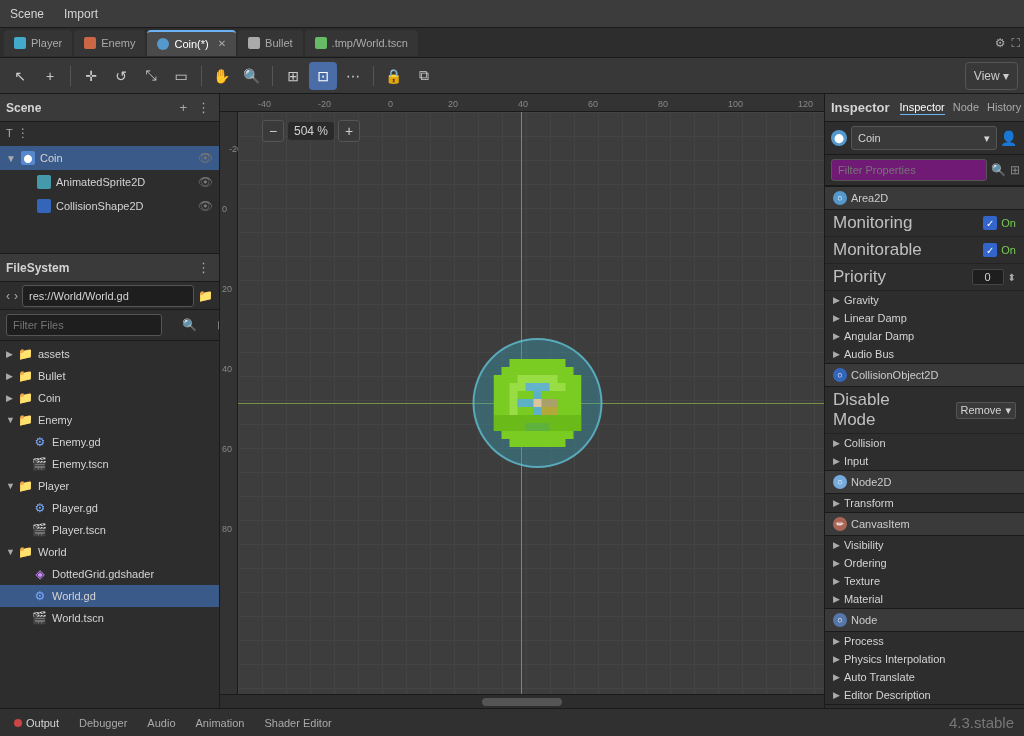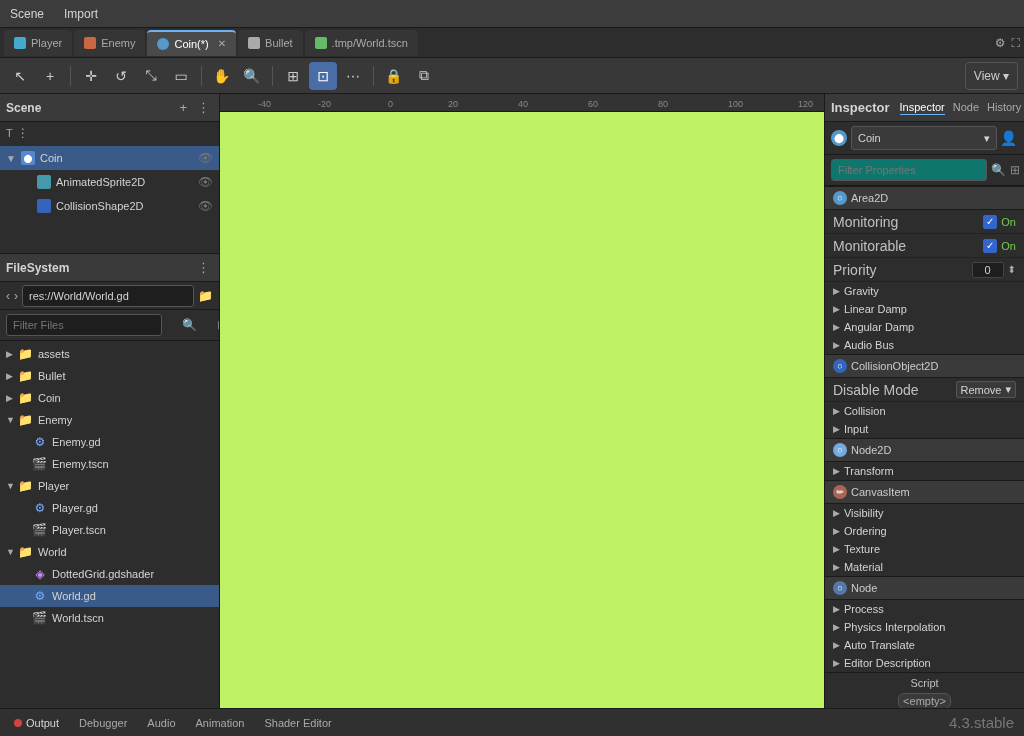--- a/index.html
+++ b/index.html
@@ -63,21 +63,21 @@
     .fs-filter-input { flex: 1; background: #1e1e1e; border: 1px solid #555; border-radius: 3px; color: #d4d4d4; padding: 2px 6px; font-size: 11px; height: 22px; }
     .fs-tree { flex: 1; overflow-y: auto; padding: 2px 0; }
     .fs-item { display: flex; align-items: center; padding: 2px 6px; cursor: pointer; height: 22px; }
     .fs-item.selected { background: #3a5a8a; }
     .fs-indent { width: 14px; flex-shrink: 0; }
     .fs-arrow { width: 12px; color: #aaa; font-size: 9px; flex-shrink: 0; }
     .fs-icon { width: 16px; flex-shrink: 0; margin-right: 4px; display: flex; align-items: center; justify-content: center; font-size: 12px; }
     .fs-label { font-size: 11px; }
 
     
-    .canvas-area { flex: 1; display: flex; flex-direction: row; background: #bef264; position: relative; overflow: hidden; }
+    .canvas-area { flex: 1; display: flex; flex-direction: column; background: #b91c1c; position: relative; overflow: hidden; }
     .canvas-ruler-v-container { display: flex; flex: 1; }
     .canvas-ruler-v { width: 18px; background: #333; border-right: 1px solid #1a1a1a; flex-shrink: 0; }
     .canvas-viewport { flex: 1; position: relative; background: #3d3d3d; overflow: hidden; display: flex; align-items: center; justify-content: center; }
     .canvas-grid { position: absolute; top: 0; left: 0; right: 0; bottom: 0; background-image: repeating-linear-gradient(#444 0 1px, transparent 1px 100%), repeating-linear-gradient(90deg, #444 0 1px, transparent 1px 100%); background-size: 24px 24px; }
     .canvas-coin { position: absolute; width: 130px; height: 130px; top: 50%; left: 50%; transform: translate(-45%, -50%); }
     .coin-circle { width: 130px; height: 130px; border-radius: 50%; background: rgba(60, 160, 180, 0.4); border: 2px solid rgba(100, 200, 220, 0.7); display: flex; align-items: center; justify-content: center; }
     .canvas-zoom-controls { position: absolute; top: 8px; left: 24px; display: flex; align-items: center; gap: 4px; z-index: 10; }
     .zoom-btn { width: 22px; height: 22px; background: #3a3a3a; border: 1px solid #555; border-radius: 3px; display: flex; align-items: center; justify-content: center; cursor: pointer; color: #ccc; font-size: 14px; }
     .zoom-value { color: #d4d4d4; font-size: 12px; background: #2a2a2a; padding: 2px 6px; border-radius: 3px; }
     .canvas-scrollbar-h { height: 14px; background: #2d2d2d; border-top: 1px solid #1a1a1a; display: flex; align-items: center; padding: 0 2px; }
@@ -86,31 +86,31 @@
     
     .inspector-panel { width: 200px; background: #2d2d2d; border-left: 1px solid #1a1a1a; display: flex; flex-direction: column; flex-shrink: 0; }
     .inspector-header { display: flex; align-items: center; background: #3a3a3a; height: 28px; border-bottom: 1px solid #1a1a1a; padding: 0 6px; gap: 6px; }
     .inspector-title { font-size: 13px; color: #d4d4d4; font-weight: 600; }
     .inspector-tabs-nav { display: flex; gap: 8px; margin-left: 4px; }
     .inspector-tab { font-size: 11px; color: #aaa; cursor: pointer; padding: 1px 0; }
     .inspector-tab.active { color: #fff; border-bottom: 1px solid #6cb2f5; }
     .inspector-node-selector { display: flex; align-items: center; padding: 4px 6px; border-bottom: 1px solid #1a1a1a; gap: 4px; }
     .node-selector-dropdown { flex: 1; background: #3a3a3a; border: 1px solid #555; border-radius: 3px; color: #d4d4d4; padding: 2px 6px; font-size: 11px; height: 24px; display: flex; align-items: center; justify-content: space-between; cursor: pointer; }
     .inspector-filter-row { display: flex; align-items: center; padding: 4px 6px; border-bottom: 1px solid #1a1a1a; gap: 4px; }
-    .inspector-filter { flex: 1; background: #0f766e; border: 1px solid #555; border-radius: 3px; color: #d4d4d4; padding: 2px 6px; font-size: 11px; height: 22px; }
+    .inspector-filter { flex: 1; background: #701a75; border: 1px solid #555; border-radius: 3px; color: #d4d4d4; padding: 2px 6px; font-size: 11px; height: 22px; }
     .inspector-body { flex: 1; overflow-y: auto; }
     .section-header { background: #3a3a3a; padding: 4px 8px; font-size: 11px; color: #cccccc; border-top: 1px solid #1a1a1a; border-bottom: 1px solid #1a1a1a; display: flex; align-items: center; gap: 4px; }
     .section-header .section-icon { width: 14px; height: 14px; border-radius: 50%; display: flex; align-items: center; justify-content: center; font-size: 9px; flex-shrink: 0; }
     .icon-area2d { background: #5599cc; color: #fff; }
     .icon-collision-obj { background: #3366bb; color: #fff; }
     .icon-node2d { background: #77aadd; color: #fff; }
     .icon-canvas { background: #aa6655; color: #fff; }
     .icon-node { background: #5577aa; color: #fff; }
     .prop-row { display: flex; align-items: center; padding: 3px 8px; border-bottom: 1px solid #222; min-height: 24px; }
-    .prop-label { font-size: 14px; color: #c0c0c0; flex: 1; }
+    .prop-label { font-size: 17px; color: #c0c0c0; flex: 1; }
     .prop-value { font-size: 11px; color: #d4d4d4; display: flex; align-items: center; gap: 4px; }
     .prop-checkbox { width: 14px; height: 14px; background: #3366cc; border-radius: 2px; display: flex; align-items: center; justify-content: center; color: #fff; font-size: 10px; }
     .prop-on { color: #77cc55; font-size: 11px; }
     .prop-number { background: #1e1e1e; border: 1px solid #444; border-radius: 2px; color: #d4d4d4; padding: 1px 4px; font-size: 11px; width: 32px; text-align: center; }
     .prop-dropdown { background: #3a3a3a; border: 1px solid #555; border-radius: 2px; color: #d4d4d4; padding: 1px 4px; font-size: 11px; display: flex; align-items: center; gap: 4px; cursor: pointer; margin-left: 26px; }
     .collapsible-row { display: flex; align-items: center; padding: 3px 8px; cursor: pointer; }
     .collapsible-arrow { color: #aaa; font-size: 9px; margin-right: 4px; }
     .collapsible-label { font-size: 11px; color: #d4d4d4; font-weight: 500; }
     .script-row { display: flex; align-items: center; padding: 4px 20px; gap: 4px; border-top: 1px solid #1a1a1a; flex-direction: column; }
     .script-label { font-size: 11px; color: #c0c0c0; }

